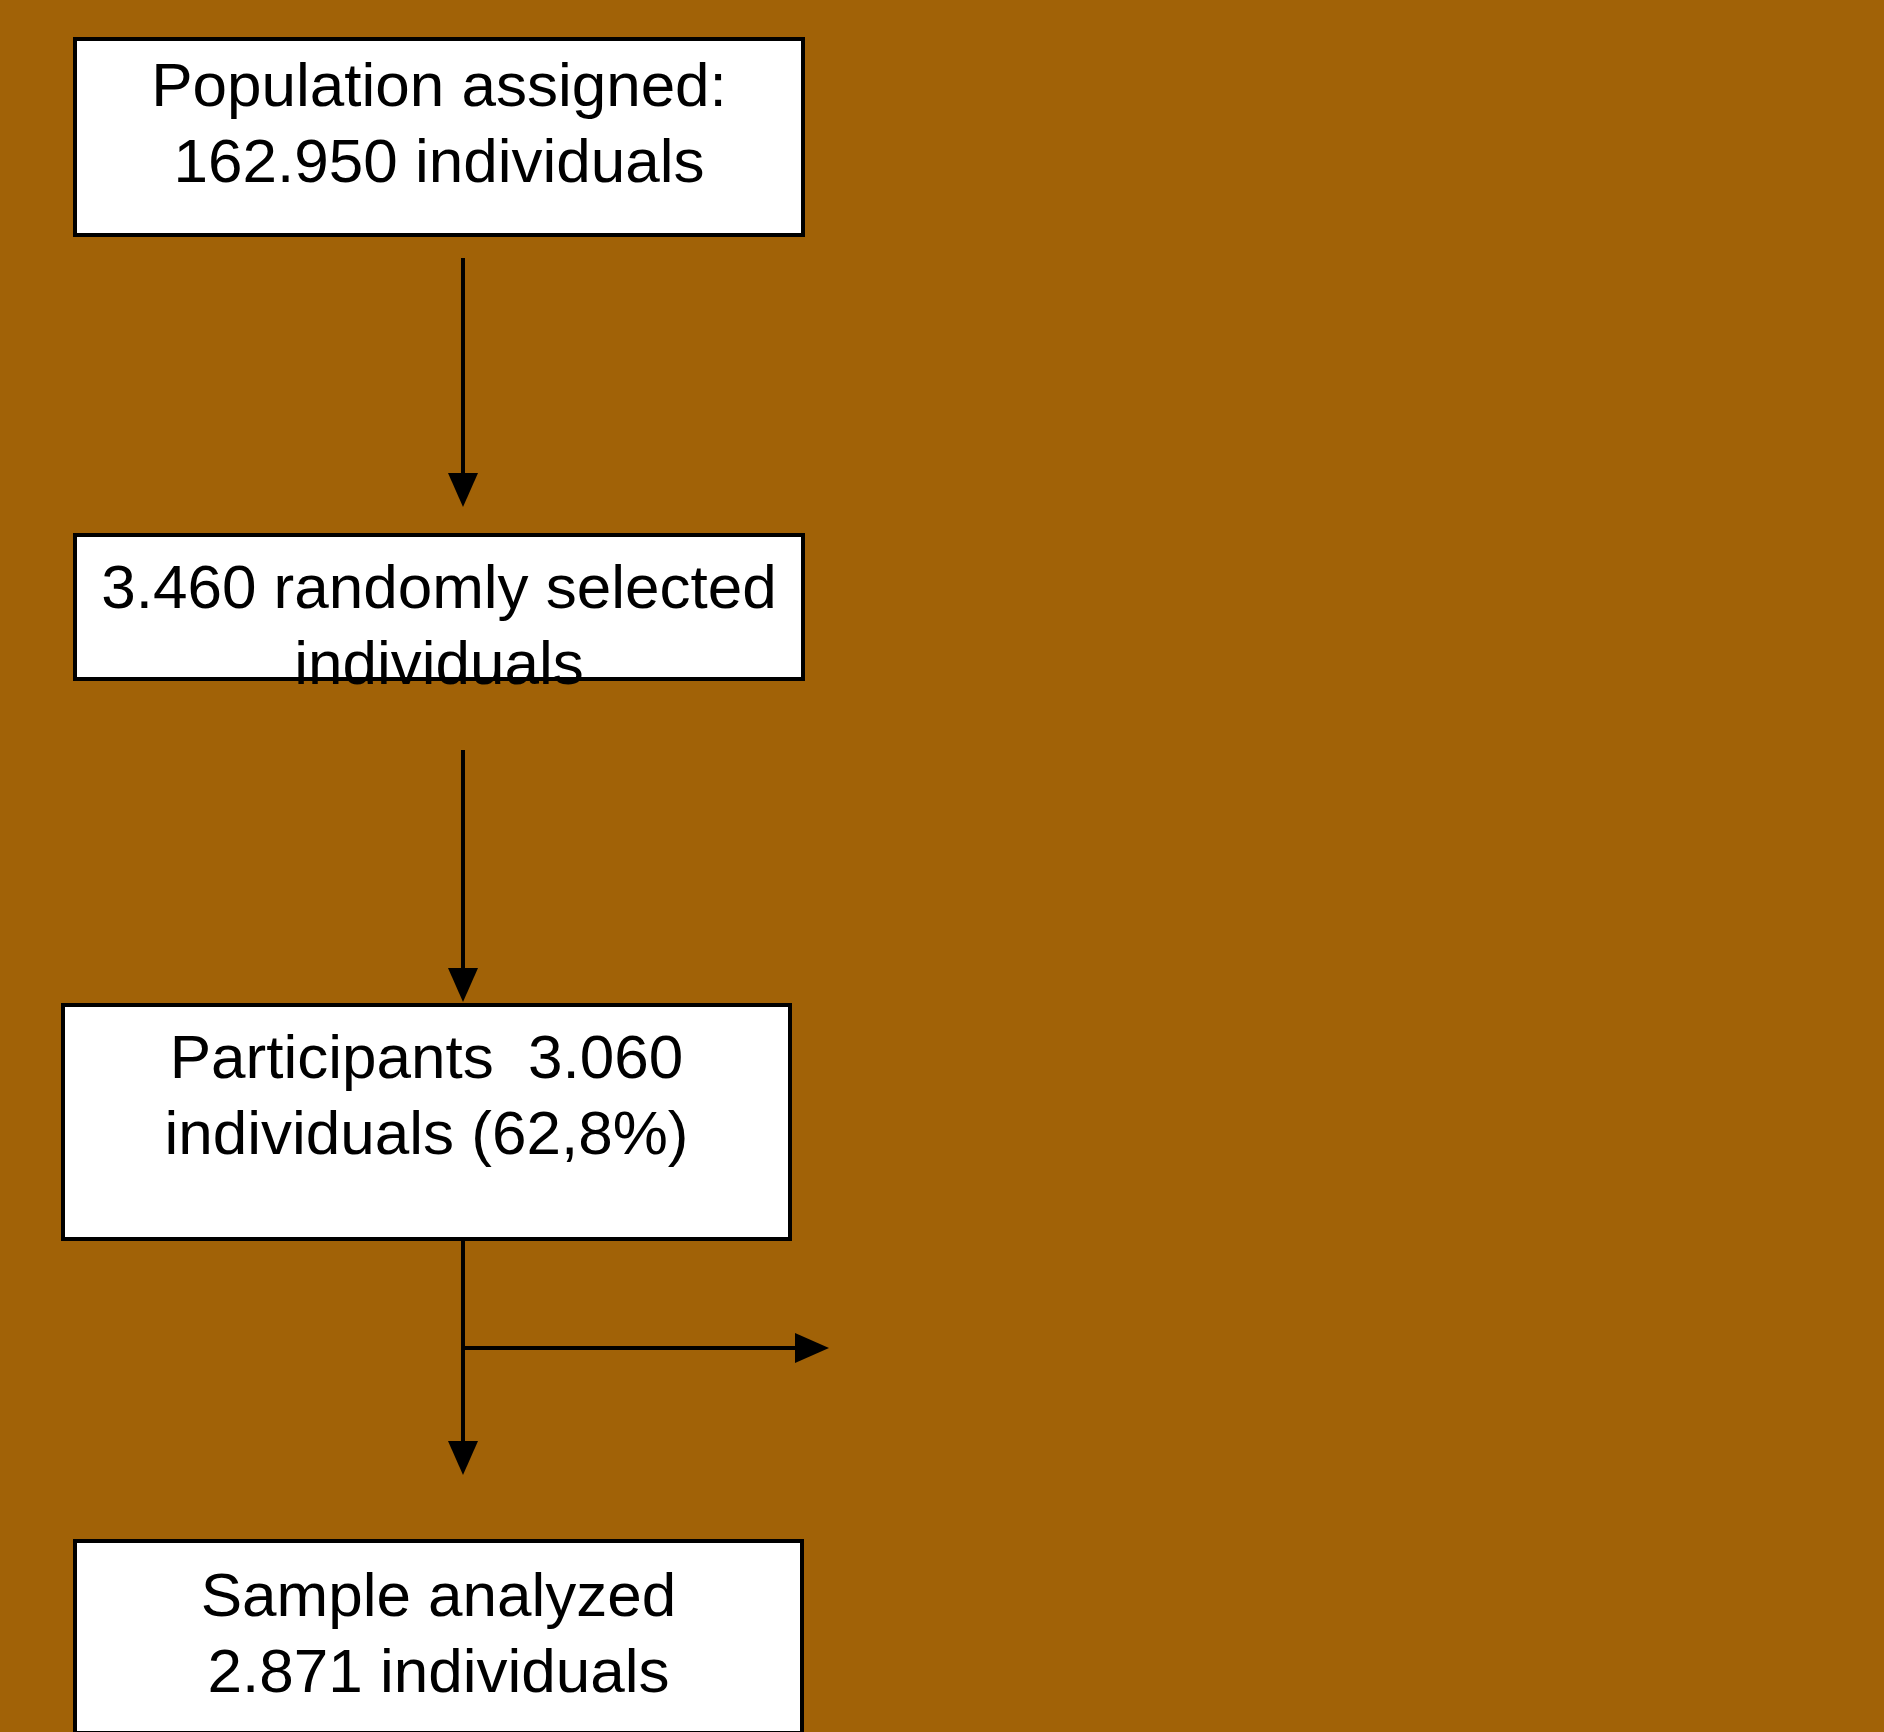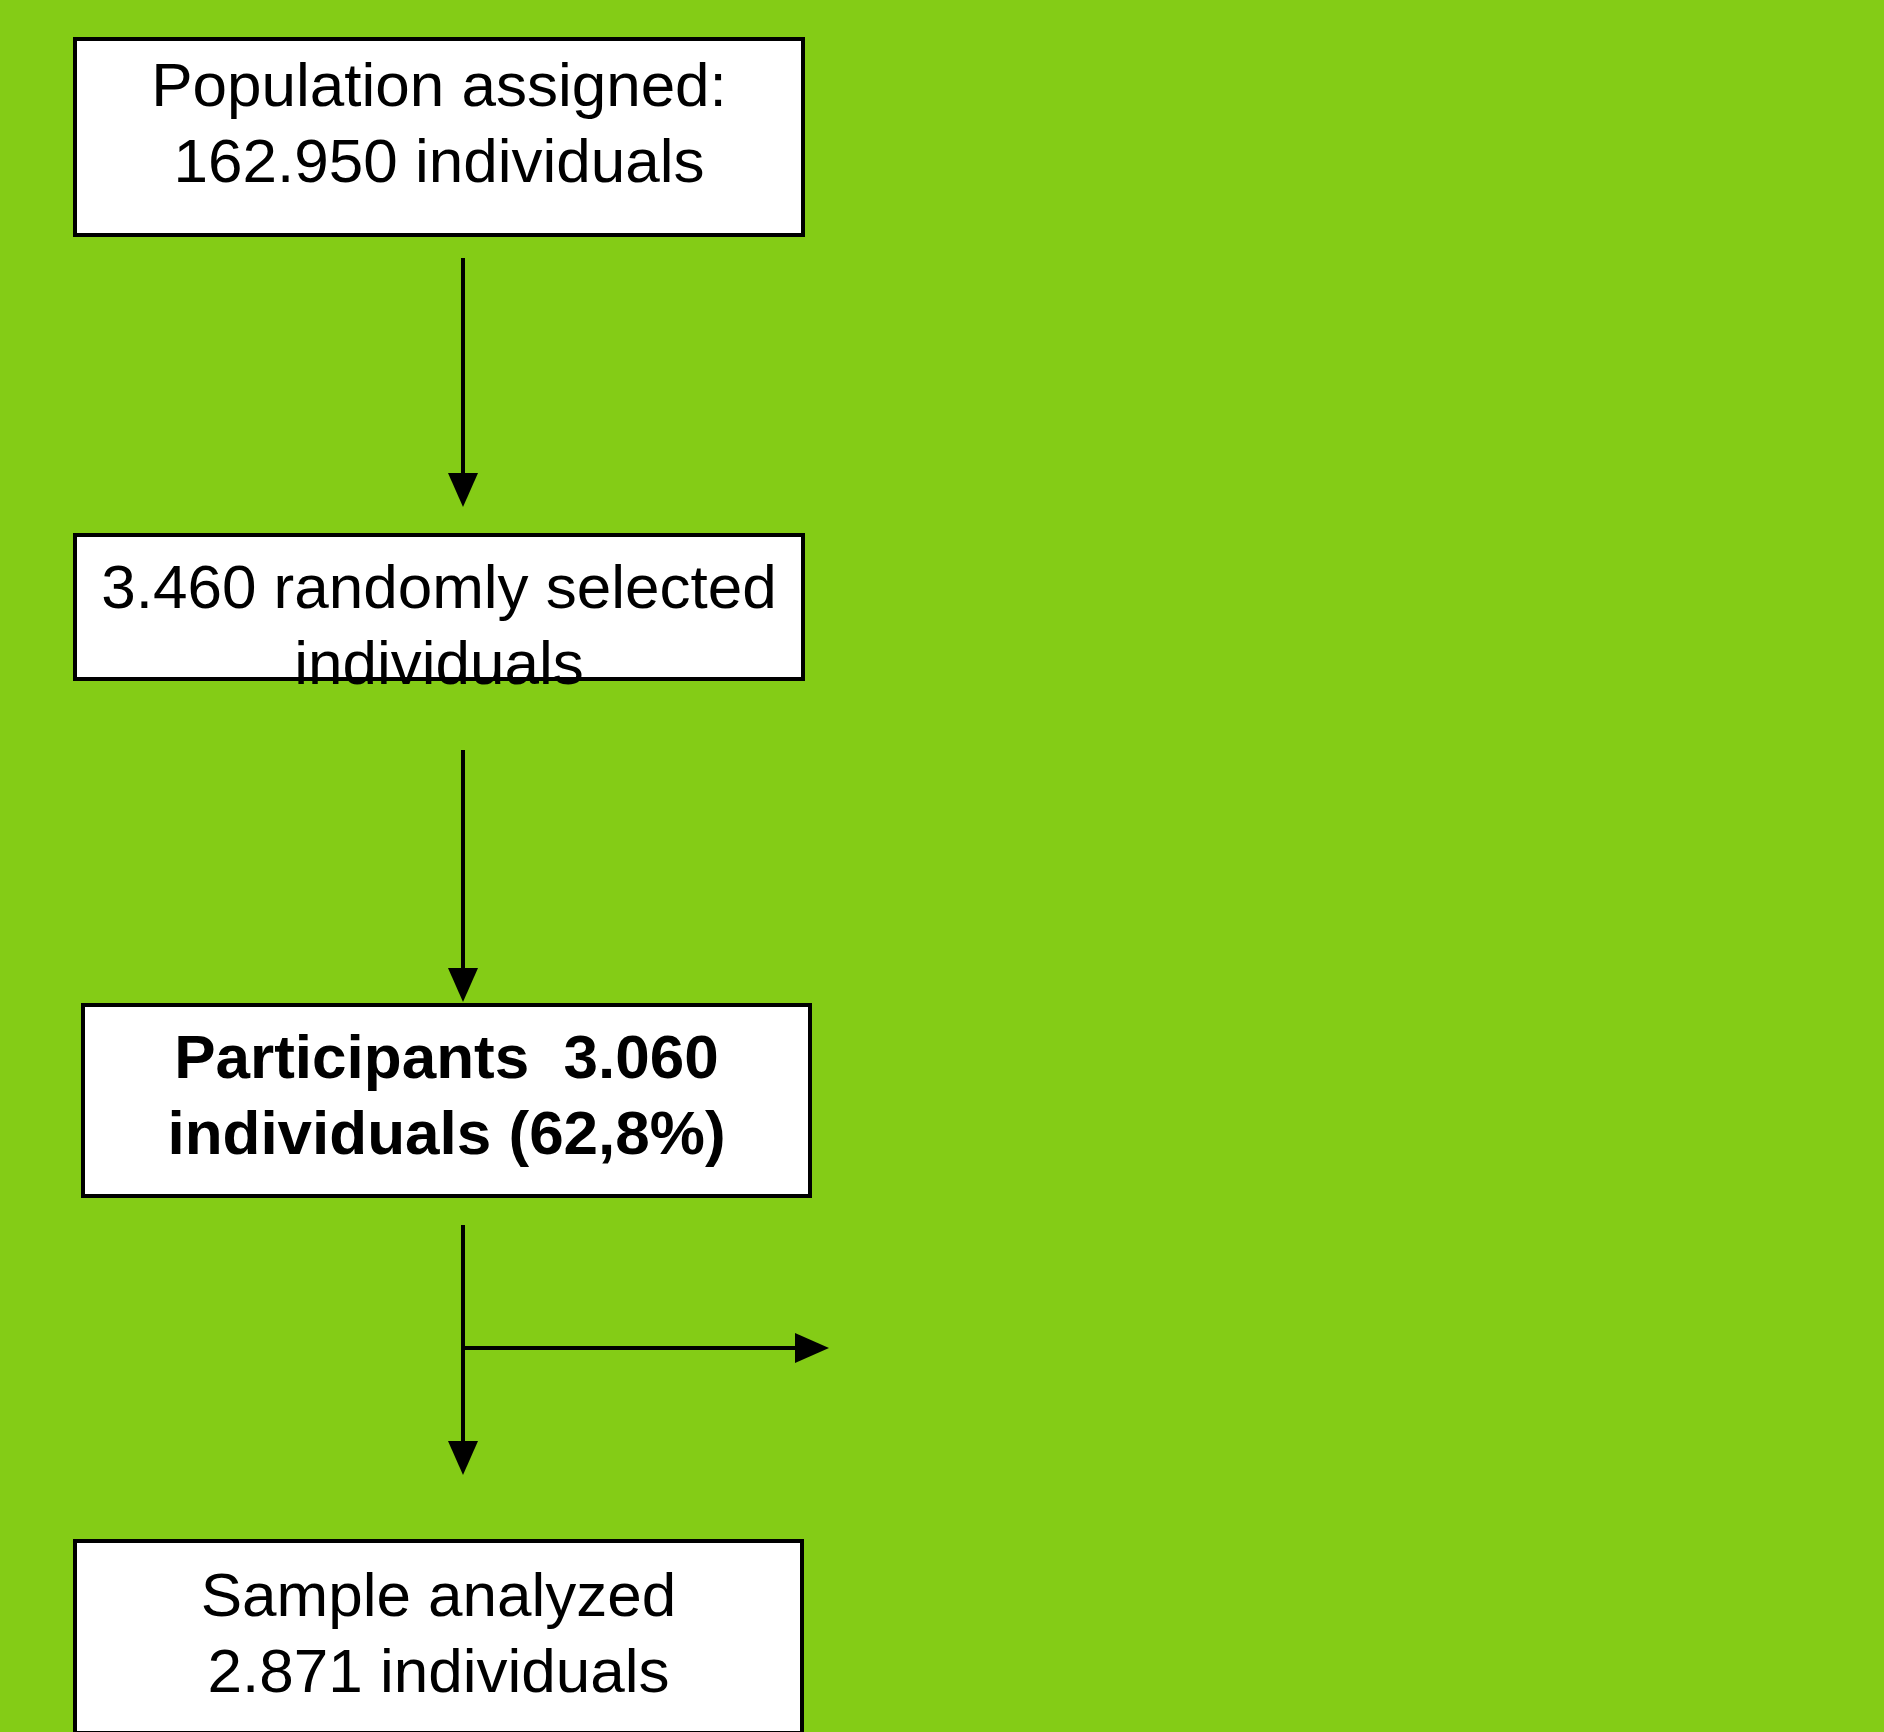--- a/index.html
+++ b/index.html
@@ -4,21 +4,21 @@
 <style>
   html, body {
     margin: 0;
     padding: 0;
     background: #ffffff;
   }
   .canvas {
     position: relative;
     width: 1884px;
     height: 1732px;
-    background: #84cc16;
+    background: #a16207;
     font-family: "Liberation Sans", "DejaVu Sans", sans-serif;
     color: #000000;
   }
   .arrows {
     position: absolute;
     left: 0;
     top: 0;
     width: 1884px;
     height: 1732px;
     pointer-events: none;
@@ -32,21 +32,21 @@
     font-size: 62px;
     line-height: 76px;
   }
   .node-text {
     display: block;
     white-space: pre-wrap;
     color: #000000;
   }
   .node-population { left: 73px;  top: 37px;   width: 732px; height: 200px; padding-top: 6px;  }
   .node-random     { left: 73px;  top: 533px;  width: 732px; height: 148px; padding-top: 12px; }
-  .node-particip   { left: 81px;  top: 1003px; width: 731px; height: 195px; padding-top: 12px; font-weight: bold; }
+  .node-particip   { left: 61px;  top: 1003px; width: 731px; height: 238px; padding-top: 12px; }
   .node-excluded   { left: 883px; top: 1225px; width: 964px; height: 267px; padding-top: 12px; }
   .node-analyzed   { left: 73px;  top: 1496px; width: 731px; height: 196px; padding-top: 14px; margin-top: 43px; }
 </style>
 </head>
 <body>
 
 <div class="canvas">
 
   <svg class="arrows" viewBox="0 0 1884 1732" xmlns="http://www.w3.org/2000/svg">
 

